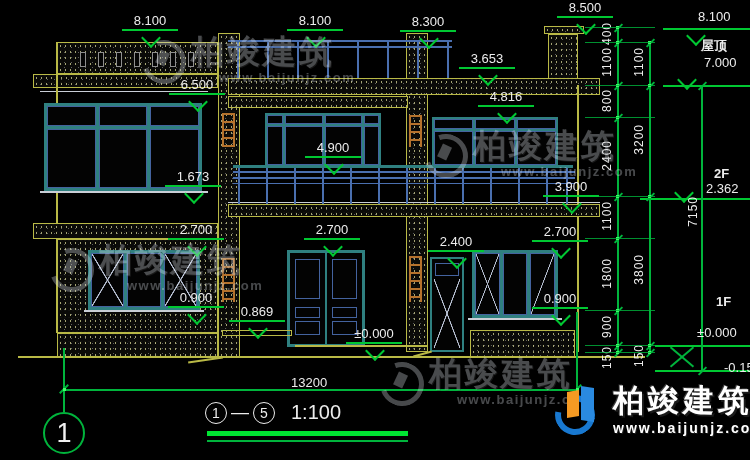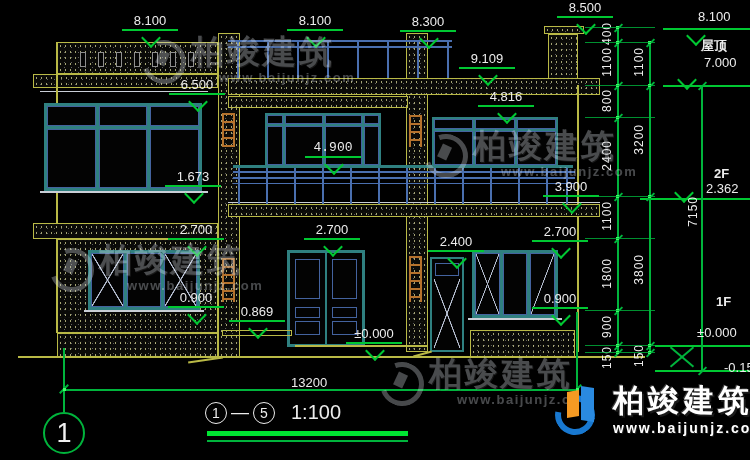--- a/index.html
+++ b/index.html
@@ -237,35 +237,35 @@
         <div class="lvl-t">8.300</div>
         <div class="lvl-l"></div>
       </div>
       <div class="vtri" style="left: 422px; top: 32px;"></div>
       <div class="lvl" style="left: 557px; top: 1px;">
         <div class="lvl-t">8.500</div>
         <div class="lvl-l"></div>
       </div>
       <div class="vtri" style="left: 579px; top: 18px;"></div>
       <div class="lvl" style="left: 459px; top: 52px;">
-        <div class="lvl-t">9.109</div>
+        <div class="lvl-t">3.653</div>
         <div class="lvl-l"></div>
       </div>
       <div class="vtri" style="left: 481px; top: 69px;"></div>
       <div class="lvl" style="left: 169px; top: 78px;">
         <div class="lvl-t">6.500</div>
         <div class="lvl-l"></div>
       </div>
       <div class="vtri" style="left: 191px; top: 95px;"></div>
       <div class="lvl" style="left: 478px; top: 90px;">
         <div class="lvl-t">4.816</div>
         <div class="lvl-l"></div>
       </div>
       <div class="vtri" style="left: 500px; top: 107px;"></div>
-      <div class="lvl" style="left: 305px; top: 141px; font-family: Liberation Mono, monospace;">
+      <div class="lvl" style="left: 305px; top: 141px;">
         <div class="lvl-t">4.900</div>
         <div class="lvl-l"></div>
       </div>
       <div class="vtri" style="left: 327px; top: 158px;"></div>
       <div class="lvl" style="left: 165px; top: 170px;">
         <div class="lvl-t">1.673</div>
         <div class="lvl-l"></div>
       </div>
       <div class="vtri" style="left: 187px; top: 187px;"></div>
       <div class="lvl" style="left: 543px; top: 180px;">

